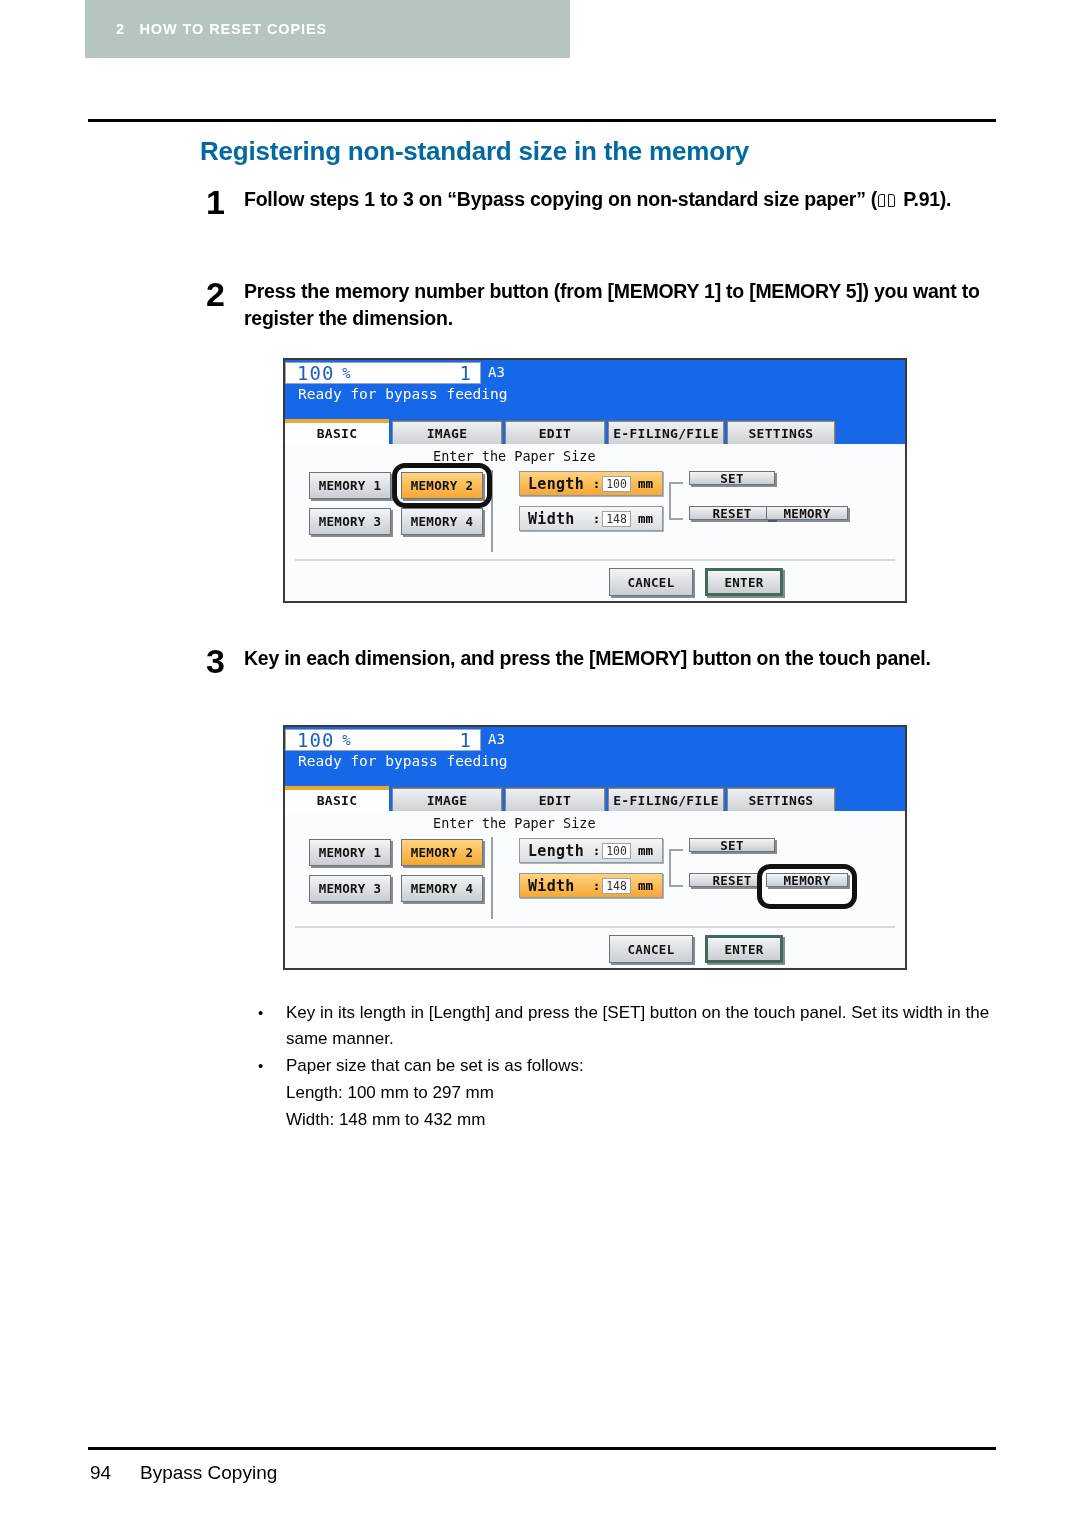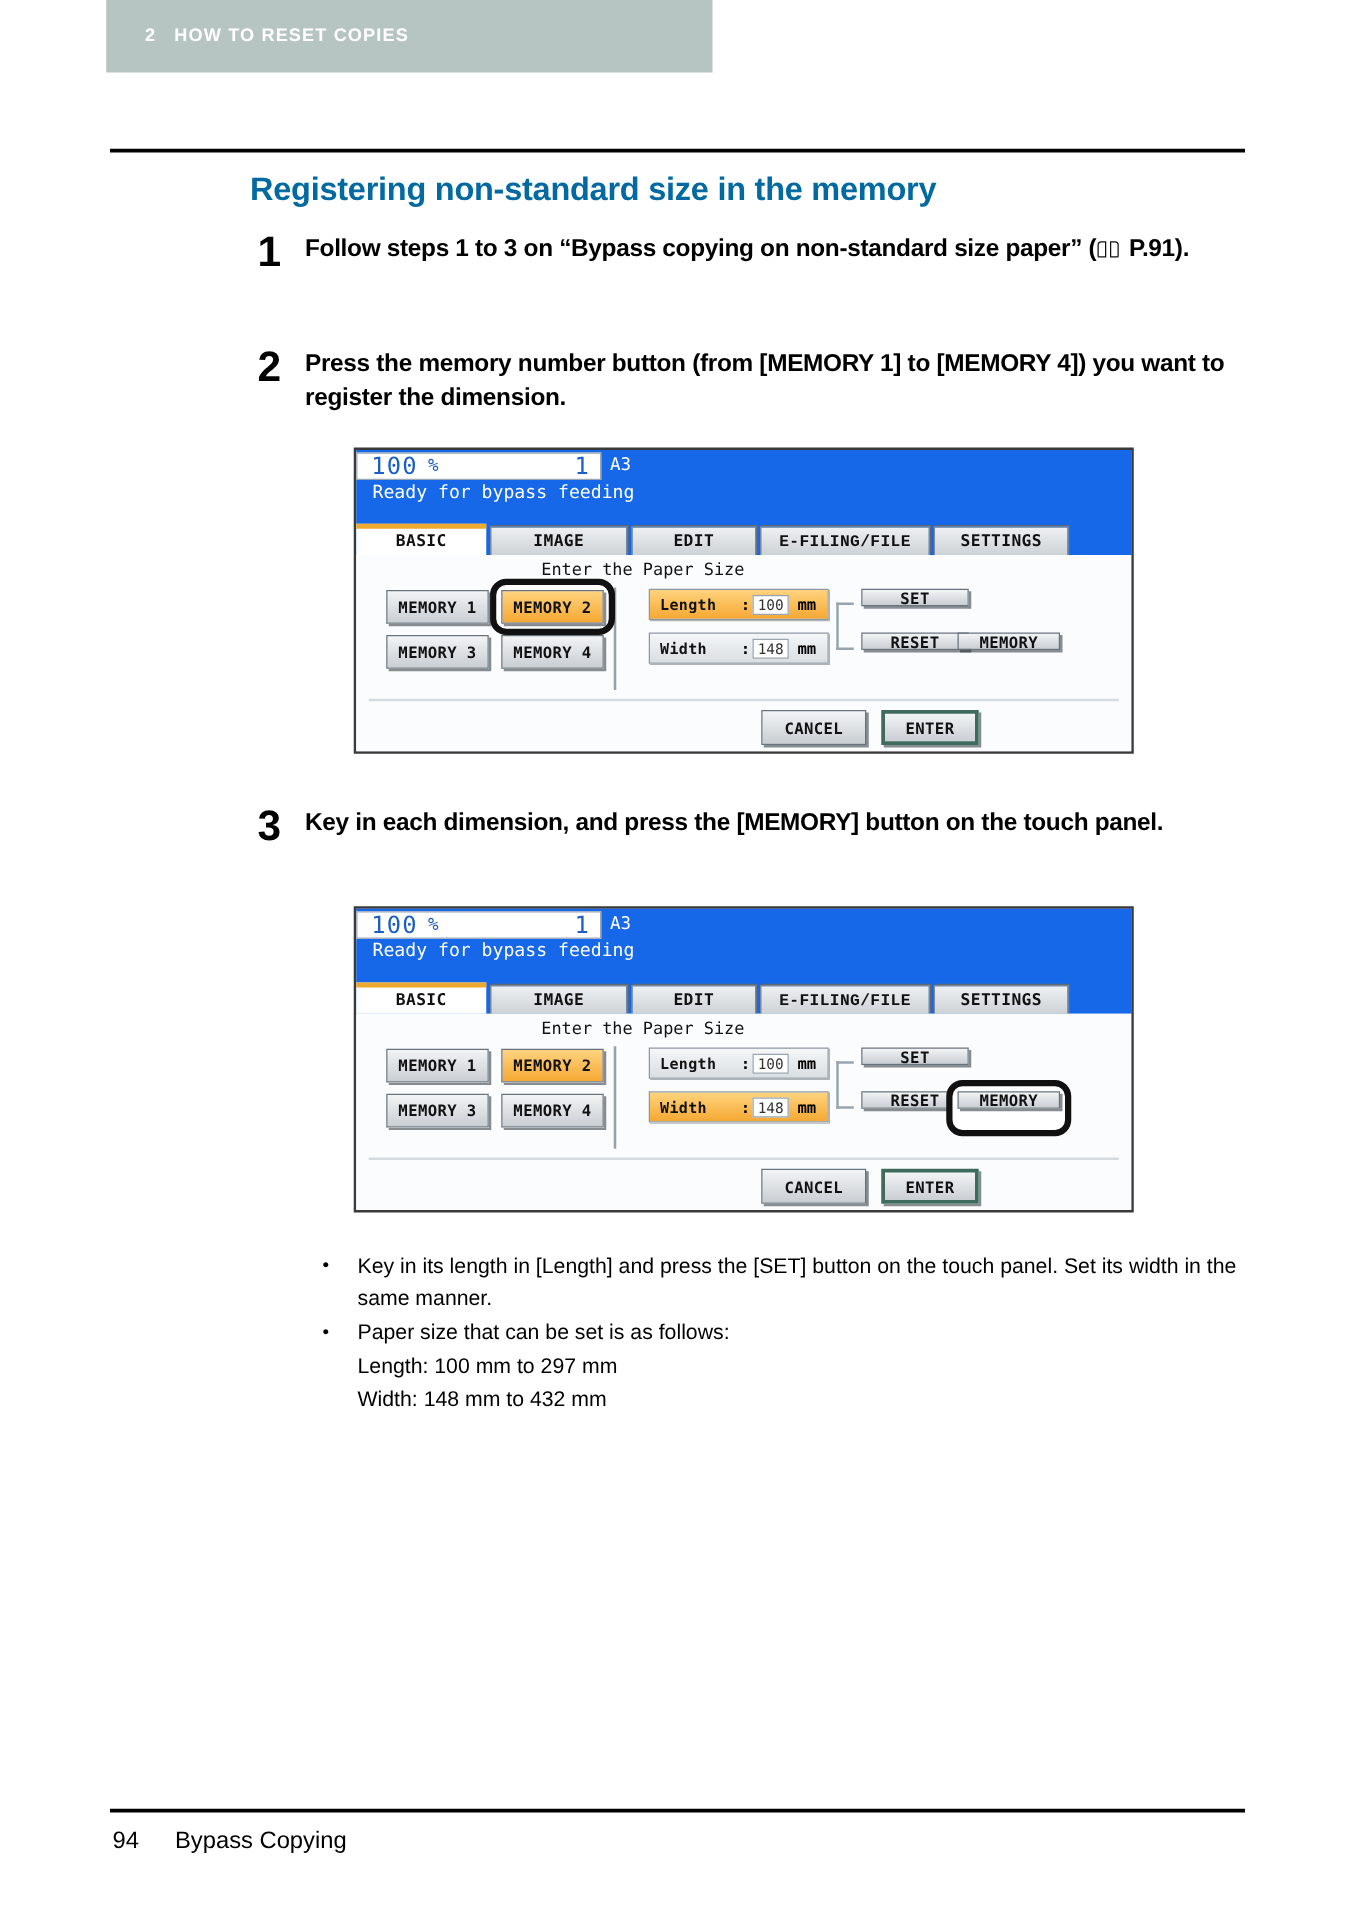--- a/index.html
+++ b/index.html
@@ -188,21 +188,21 @@
   }
   .tab.inactive {
     background: linear-gradient(180deg,#eef0f2 0%,#cdd2d6 100%);
     border: 1px solid #7d8894;
     border-bottom: none;
     margin-left: 3px;
     box-shadow: 1px -1px 0 #5e6a74;
   }
   .tab.t-image    { width: 110px; }
   .tab.t-edit     { width: 100px; }
-  .tab.t-efiling  { width: 136px; font-family: Liberation Mono, monospace; }
+  .tab.t-efiling  { width: 116px; }
   .tab.t-settings { width: 108px; }
 
   .lcd-body {
     position: relative;
     height: 157px;
     background: #fbfcfd;
   }
   .enter-hint {
     position: absolute;
     left: 148px; top: 4px;
@@ -261,21 +261,21 @@
     border: 1px solid #8e98a2;
     background: linear-gradient(180deg,#f4f6f7 0%,#d9dee2 100%);
     display: flex;
     align-items: center;
     box-shadow: 1px 1px 0 rgba(60,70,80,.4);
   }
   .dim.hl {
     background: linear-gradient(180deg,#ffd37e 0%,#f5a833 100%);
   }
   .dim .lbl {
-    font-size: 12px; font-weight: bold;
+    font-size: 15px; font-weight: bold;
     color: #111; margin-left: 8px;
     letter-spacing: .3px;
   }
   .dim .colon { margin-left: auto; font-size: 12.5px; font-weight: bold; }
   .dim .val {
     background: #ffffff;
     border: 1px solid #9aa4ae;
     font-size: 11.5px;
     color: #333;
     padding: 0px 3px;
@@ -365,21 +365,21 @@
 
 <div class="section-title">Registering non-standard size in the memory</div>
 
 <div class="step" id="step1">
   <div class="num">1</div>
   <div class="txt"><span>Follow steps 1 to 3 on “Bypass copying on non-standard size paper” (</span><span class="book-icon"></span><span> P.91).</span></div>
 </div>
 
 <div class="step" id="step2">
   <div class="num">2</div>
-  <div class="txt">Press the memory number button (from [MEMORY 1] to [MEMORY 4]) you want to register the dimension.</div>
+  <div class="txt">Press the memory number button (from [MEMORY 1] to [MEMORY 5]) you want to register the dimension.</div>
 </div>
 
 <div class="lcd" id="lcd1">
 
   <div class="lcd-blue">
     <div class="zoom-box">
       <span class="zoom-val">100</span>
       <span class="zoom-pct">%</span>
       <span class="copies-val">1</span>
     </div>

